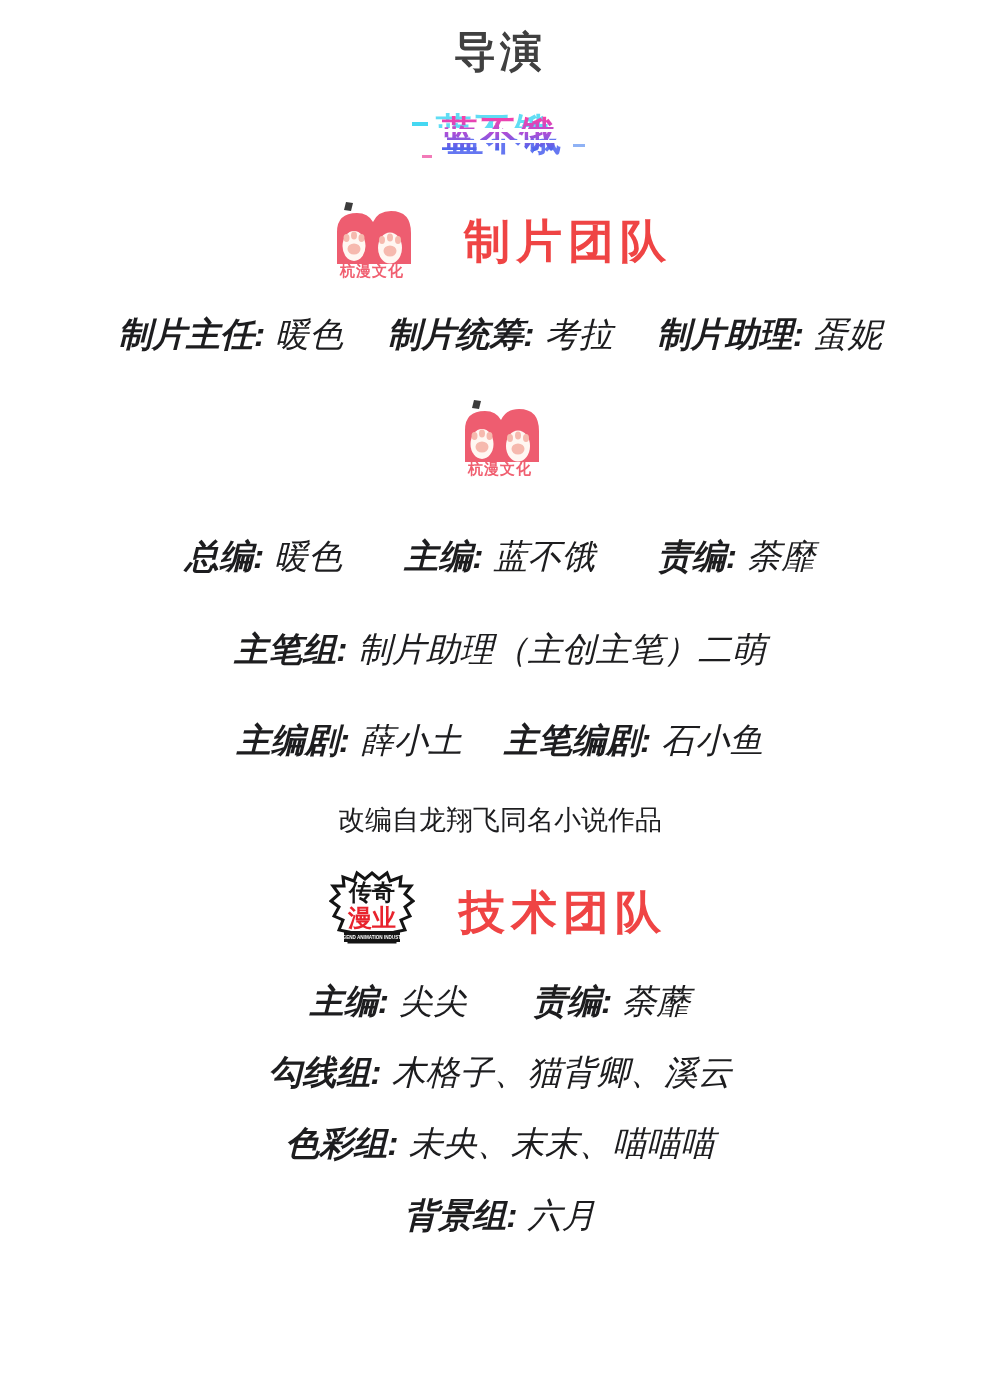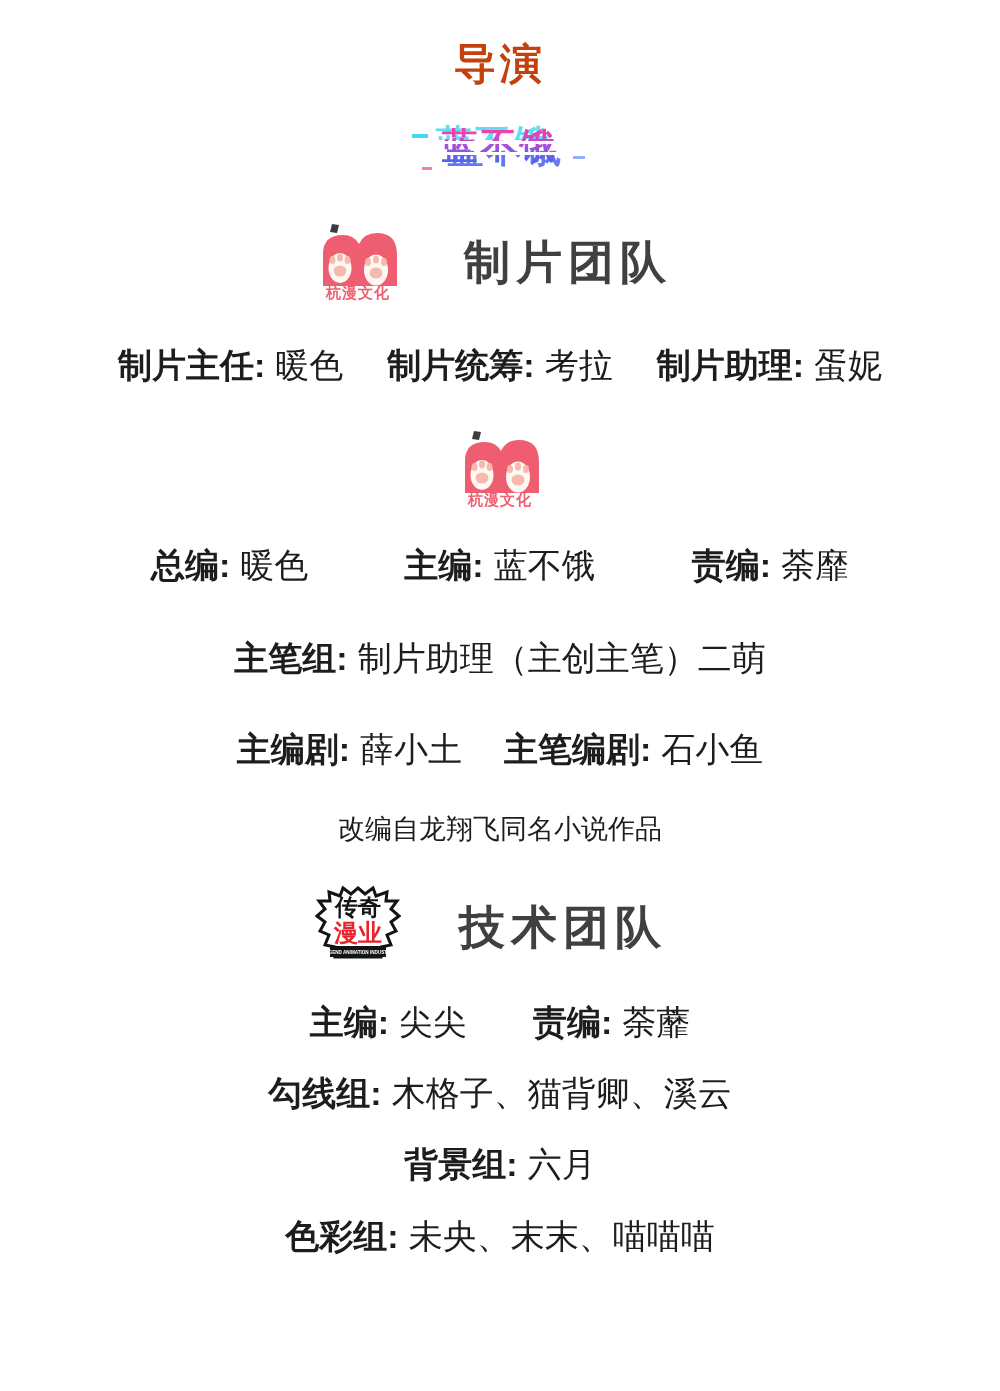--- a/index.html
+++ b/index.html
@@ -3,21 +3,21 @@
 <meta charset="utf-8">
 <style>
   html,body{margin:0;padding:0;}
   body{
     width:1000px;height:1391px;background:#ffffff;
     font-family:"Liberation Sans","DejaVu Sans",sans-serif;
     color:#1d1d1f;
   }
   .page{width:1000px;height:1391px;overflow:hidden;text-align:center;position:relative;}
   .director-title{
-    margin:12px;padding-top:24px;font-size:42px;font-weight:800;letter-spacing:4px;color:#c2410c;
+    margin:0;padding-top:24px;font-size:42px;font-weight:800;letter-spacing:4px;color:#404040;
   }
 
   
   .glitch-wrap{
     position:relative;width:max-content;margin:36px auto 0;
     font-size:36px;font-weight:800;letter-spacing:3px;line-height:1;
   }
   .glitch-wrap span{white-space:nowrap;}
   .layer-main{
     position:relative;display:inline-block;
@@ -38,39 +38,39 @@
   .dash{position:absolute;display:block;}
   .dash.d1{width:16px;height:4px;background:#45d8f2;left:-30px;top:6px;}
   .dash.d2{width:12px;height:3px;background:#8fb2f5;right:-26px;top:28px;}
   .dash.d3{width:10px;height:3px;background:#f27ab8;left:-20px;bottom:-6px;}
 
   
   .team-header{
     display:flex;justify-content:center;align-items:center;gap:40px;margin-top:50px;
   }
   .section-title{
-    margin:18px;font-size:46px;font-weight:800;letter-spacing:6px;color:#404040;
+    margin:4px;font-size:46px;font-weight:800;letter-spacing:6px;color:#ef4444;
   }
 
   .hm-logo{display:flex;flex-direction:column;align-items:center;width:96px;}
   .hm-logo-text{
     font-size:15px;font-weight:800;color:#f05f70;letter-spacing:1px;margin-top:-2px;white-space:nowrap;
   }
 
   .legend-logo{width:86px;height:86px;}
 
   
   .row{
     display:flex;justify-content:center;align-items:baseline;
-    font-size:34px;line-height:1.15;white-space:nowrap;
+    font-size:34px;line-height:1.15;white-space:nowrap;font-style:italic;
   }
   .seg .lab{font-weight:800;margin-right:10px;}
   .seg .val{font-weight:400;}
   .row-production{margin-top:34px;gap:44px;}
-  .row-editors{margin-top:36px;gap:96px;}
+  .row-editors{margin-top:58px;gap:62px;}
   .row-artists{margin-top:54px;}
   .row-writers{margin-top:52px;gap:42px;}
   .adapt{font-size:27px;font-weight:400;line-height:1.55;margin-top:40px;}
   .row-tech-editors{margin-top:26px;gap:66px;}
   .row-group{margin-top:32px;}
 </style>
 </head>
 <body>
 
 <div class="page">
@@ -177,19 +177,19 @@
 
   <div class="row row-tech-editors">
     <span class="seg"><span class="lab">主编:</span><span class="val">尖尖</span></span>
     <span class="seg"><span class="lab">责编:</span><span class="val">荼蘼</span></span>
   </div>
 
   <div class="row row-group">
     <span class="seg"><span class="lab">勾线组:</span><span class="val">木格子、猫背卿、溪云</span></span>
   </div>
   <div class="row row-group">
-    <span class="seg"><span class="lab">背景组:</span><span class="val">六月</span></span>
+    <span class="seg"><span class="lab">色彩组:</span><span class="val">未央、末末、喵喵喵</span></span>
   </div>
   <div class="row row-group">
-    <span class="seg"><span class="lab">色彩组:</span><span class="val">未央、末末、喵喵喵</span></span>
+    <span class="seg"><span class="lab">背景组:</span><span class="val">六月</span></span>
   </div>
 
 </div>
 
 </body></html>

